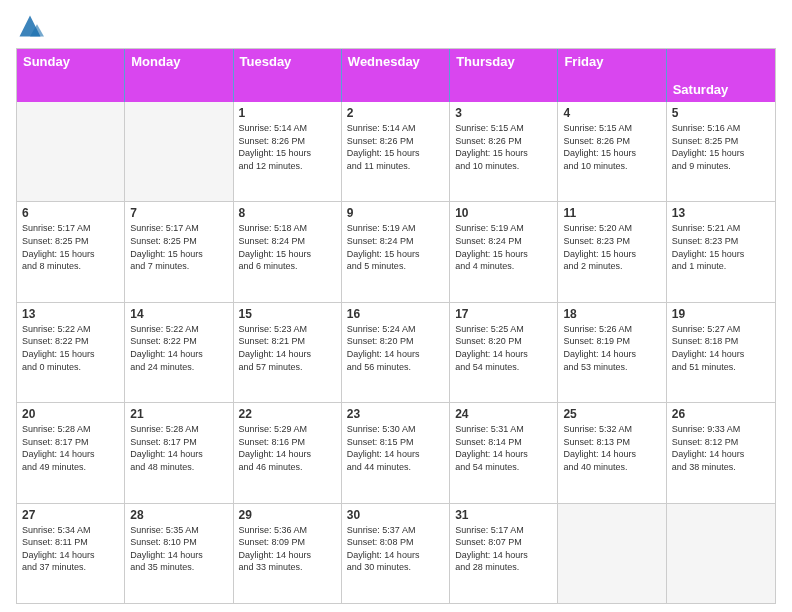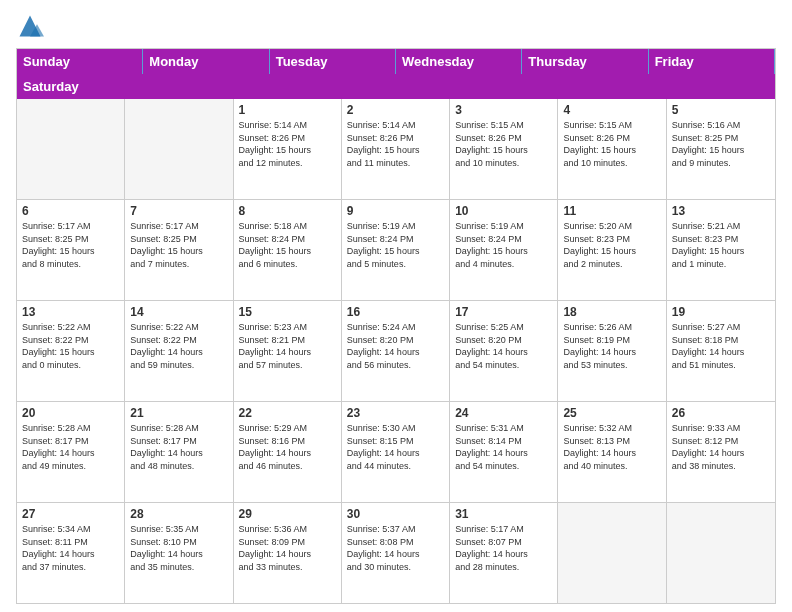--- a/index.html
+++ b/index.html
@@ -54,32 +54,32 @@
       margin-top: 2px;
     }
     .calendar {
       flex: 1;
       display: flex;
       flex-direction: column;
       border: 1px solid #ccc;
     }
     .cal-header {
       display: grid;
-      grid-template-columns: repeat(6, 1fr);
-      background: #a21caf;
+      grid-template-columns: repeat(7, 1fr);
+      background: #d946ef;
     }
     .cal-header-cell {
       color: #fff;
       font-size: 13px;
       font-weight: bold;
       padding: 5px 6px;
       text-align: left;
       border-right: 1px solid #5a9fd4;
     }
-    .cal-header-cell:last-child { border-right: none; }
+    .cal-header-cell:last-child { border-right: none; margin-top: 28px; }
     .cal-body {
       flex: 1;
       display: flex;
       flex-direction: column;
     }
     .cal-row {
       display: grid;
       grid-template-columns: repeat(7, 1fr);
       flex: 1;
       border-top: 1px solid #ccc;
@@ -237,21 +237,21 @@
             <div class="cell-line">Sunrise: 5:22 AM</div>
             <div class="cell-line">Sunset: 8:22 PM</div>
             <div class="cell-line">Daylight: 15 hours</div>
             <div class="cell-line">and 0 minutes.</div>
           </div>
           <div class="cal-cell">
             <div class="day-num">14</div>
             <div class="cell-line">Sunrise: 5:22 AM</div>
             <div class="cell-line">Sunset: 8:22 PM</div>
             <div class="cell-line">Daylight: 14 hours</div>
-            <div class="cell-line">and 59 minutes.</div>
+            <div class="cell-line">and 24 minutes.</div>
           </div>
           <div class="cal-cell">
             <div class="day-num">15</div>
             <div class="cell-line">Sunrise: 5:23 AM</div>
             <div class="cell-line">Sunset: 8:21 PM</div>
             <div class="cell-line">Daylight: 14 hours</div>
             <div class="cell-line">and 57 minutes.</div>
           </div>
           <div class="cal-cell">
             <div class="day-num">16</div>

